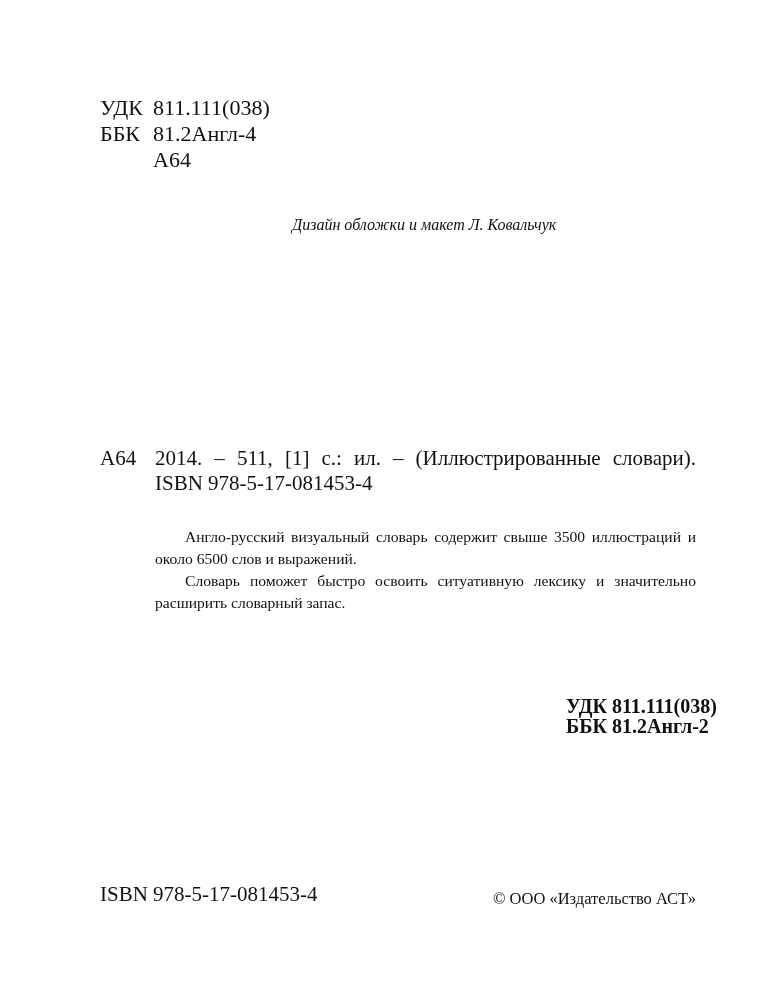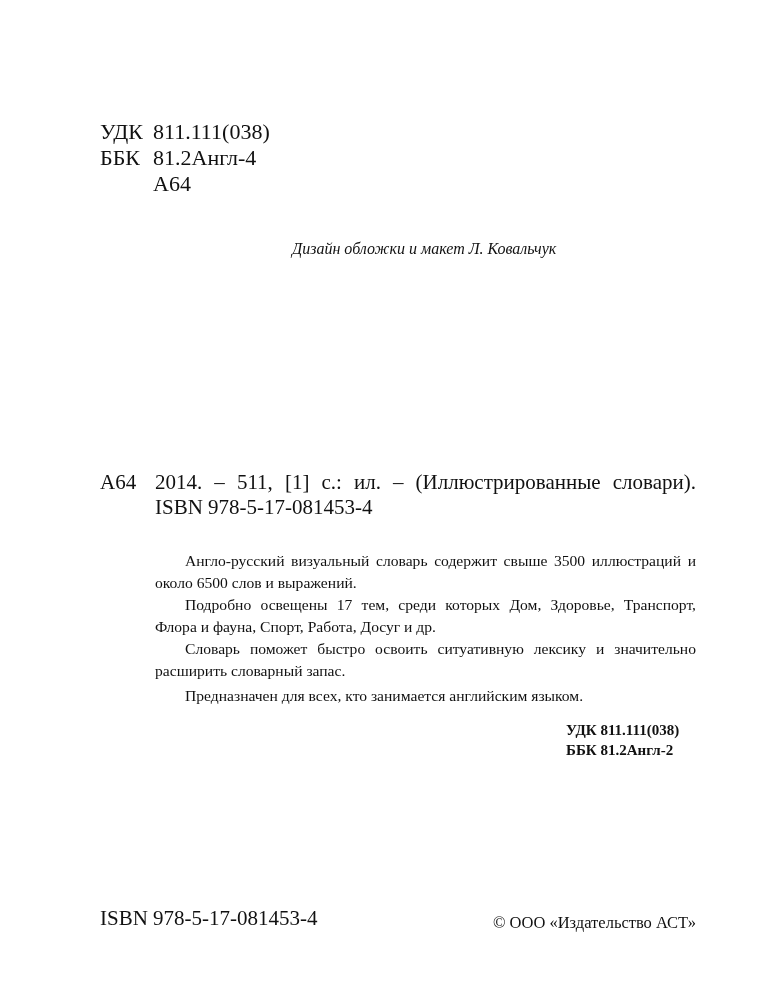--- a/index.html
+++ b/index.html
@@ -1,40 +1,40 @@
 <!DOCTYPE html>
 <html><head>
 <meta charset="utf-8">
 <style>
   html, body { margin: 0; padding: 0; background: #ffffff; }
   body {
     width: 768px; height: 1004px; position: relative; overflow: hidden;
     font-family: "Liberation Serif", "DejaVu Serif", serif; color: #111;
   }
-  .abs { position: absolute; white-space: nowrap; margin-top: 24px; }
+  .abs { position: absolute; white-space: nowrap; }
   .udk-top { left: 100px; top: 95px; font-size: 22px; line-height: 26px; }
   .udk-top .row { display: flex; }
   .udk-top .lbl { width: 53px; display: inline-block; }
   .udk-top .a64 { padding-left: 53px; }
 
   .credit { left: 292px; top: 216px; font-size: 16px; font-style: italic; }
 
   .entry { left: 100px; top: 446px; width: 596px; font-size: 21px; line-height: 24.5px; }
   .entry .line { position: relative; padding-left: 55px; }
   .entry .line1 { text-align: justify; text-align-last: justify; padding-left: 84px; }
   .entry .line2 { text-align: justify; text-align-last: justify; }
   .entry .a64 { position: absolute; left: 0; top: 0; }
   .entry .isbn { padding-left: 55px; }
   .bold { font-weight: bold; }
 
   .annot { left: 155px; top: 526px; width: 541px; font-size: 15.6px; line-height: 22px; white-space: normal; }
   .annot p { margin: 0; text-indent: 30px; text-align: justify; }
   .annot p.gap { margin-top: 3px; }
 
-  .udk-small { left: 566px; top: 696px; font-size: 15px; line-height: 20px; font-weight: bold; }
+  .udk-small { left: 566px; top: 696px; font-size: 20px; line-height: 20px; font-weight: bold; }
 
   .isbn-bottom { left: 100px; top: 882px; font-size: 21px; }
   .copyright { right: 72px; top: 889px; font-size: 16.5px; }
 </style>
 </head>
 <body>
 
 <div class="abs udk-top">
   <div class="row">
     <span class="lbl">УДК</span>
@@ -52,23 +52,21 @@
 <div class="abs entry">
   <div class="line line2">
     <span class="a64">А64</span>
     <span>2014. – 511, [1] с.: ил. – (Иллюстрированные словари).</span>
   </div>
   <div class="isbn">ISBN 978-5-17-081453-4</div>
 </div>
 
 <div class="abs annot">
   <p>Англо-русский визуальный словарь содержит свыше 3500 иллюстраций и около 6500 слов и выражений.</p>
-  <p>Подробно освещены 17 тем, среди которых Дом, Здоровье, Транспорт, Флора и фауна, Спорт, Работа, Досуг и др.</p>
   <p>Словарь поможет быстро освоить ситуативную лексику и значительно расширить словарный запас.</p>
-  <p class="gap">Предназначен для всех, кто занимается английским языком.</p>
 </div>
 
 <div class="abs udk-small">
   <div>УДК 811.111(038)</div>
   <div>ББК 81.2Англ-2</div>
 </div>
 
 <div class="abs isbn-bottom">ISBN 978-5-17-081453-4</div>
 <div class="abs copyright">© ООО «Издательство АСТ»</div>
 

